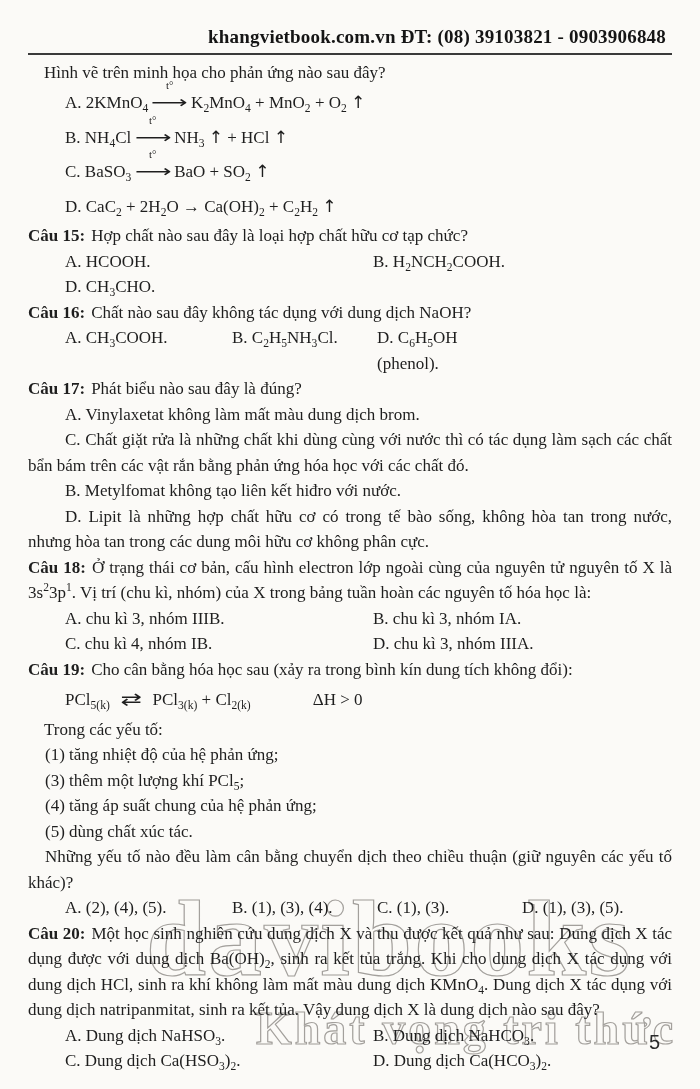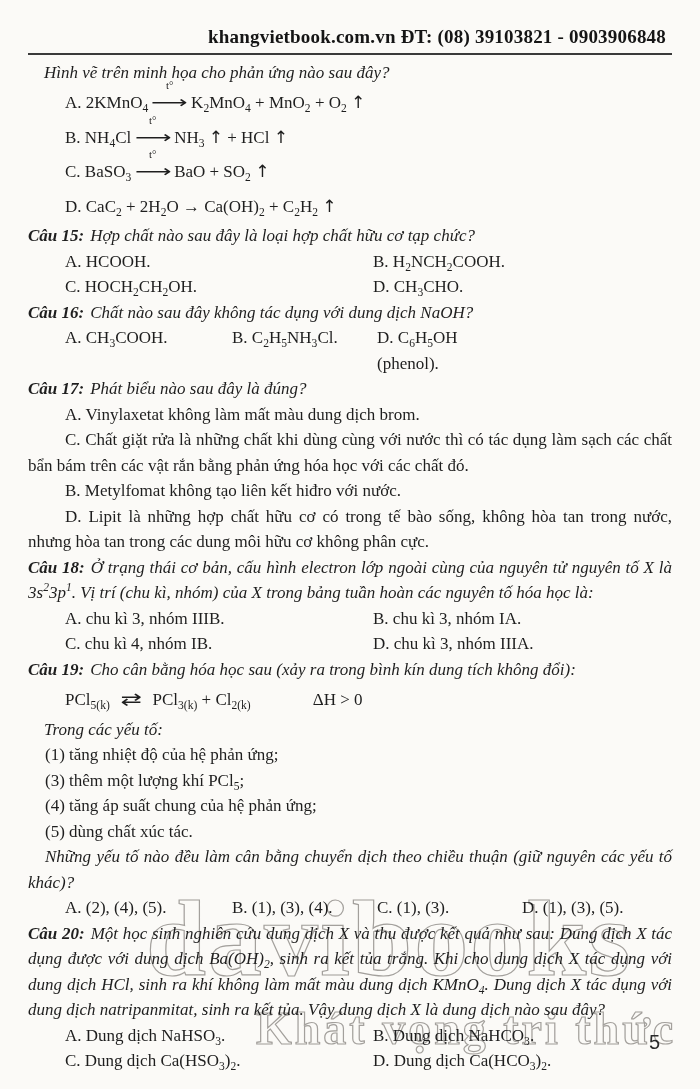--- a/index.html
+++ b/index.html
@@ -14,21 +14,21 @@
 
   
   .hdr{
     text-align:right;font-weight:bold;font-size:19px;
     padding:6px 6px 3px 0;color:#151515;
     border-bottom:2px solid #3a3a3a;margin-bottom:5px;
     letter-spacing:.2px;
   }
 
   p{margin:0;}
-  .para{text-align:justify;font-style:italic;}
+  .para{text-align:justify;}
   .ind1{padding-left:16px;}             
   .qtext{margin-left:6px;}
   b.qlabel{font-weight:bold;}
 
   
   .eqline{padding-left:37px;padding-top:5px;padding-bottom:4px;white-space:nowrap;}
   .rarr{display:inline-block;position:relative;margin:0 5px;}
   .rarr i{position:absolute;top:-10px;left:50%;transform:translateX(-50%);
           font-size:11px;font-style:normal;line-height:1;}
   .rarr b{font-weight:normal;display:inline-block;transform:scaleX(1.5);
@@ -69,21 +69,20 @@
   <p class="para ind1">Hình vẽ trên minh họa cho phản ứng nào sau đây?</p>
   <div class="eqline">A. 2KMnO<sub>4</sub> <span class="rarr"><i>t°</i><b>⟶</b></span> K<sub>2</sub>MnO<sub>4</sub> + MnO<sub>2</sub> + O<sub>2</sub> <span class="uparr">↑</span></div>
   <div class="eqline">B. NH<sub>4</sub>Cl <span class="rarr"><i>t°</i><b>⟶</b></span> NH<sub>3</sub> <span class="uparr">↑</span> + HCl <span class="uparr">↑</span></div>
   <div class="eqline">C. BaSO<sub>3</sub> <span class="rarr"><i>t°</i><b>⟶</b></span> BaO + SO<sub>2</sub> <span class="uparr">↑</span></div>
   <div class="eqline">D. CaC<sub>2</sub> + 2H<sub>2</sub>O → Ca(OH)<sub>2</sub> + C<sub>2</sub>H<sub>2</sub> <span class="uparr">↑</span></div>
 
   <p class="para"><b class="qlabel">Câu 15:</b><span class="qtext">Hợp chất nào sau đây là loại hợp chất hữu cơ tạp chức?</span></p>
   <div class="opts2">
     <span class="opt">A. HCOOH.</span>
     <span class="opt">B. H<sub>2</sub>NCH<sub>2</sub>COOH.</span>
-    <span class="opt">C. HOCH<sub>2</sub>CH<sub>2</sub>OH.</span>
     <span class="opt">D. CH<sub>3</sub>CHO.</span>
   </div>
 
   <p class="para"><b class="qlabel">Câu 16:</b><span class="qtext">Chất nào sau đây không tác dụng với dung dịch NaOH?</span></p>
   <div class="opts4">
     <span class="opt">A. CH<sub>3</sub>COOH.</span>
     <span class="opt">B. C<sub>2</sub>H<sub>5</sub>NH<sub>3</sub>Cl.</span>
     <span class="opt">D. C<sub>6</sub>H<sub>5</sub>OH (phenol).</span>
   </div>
 

